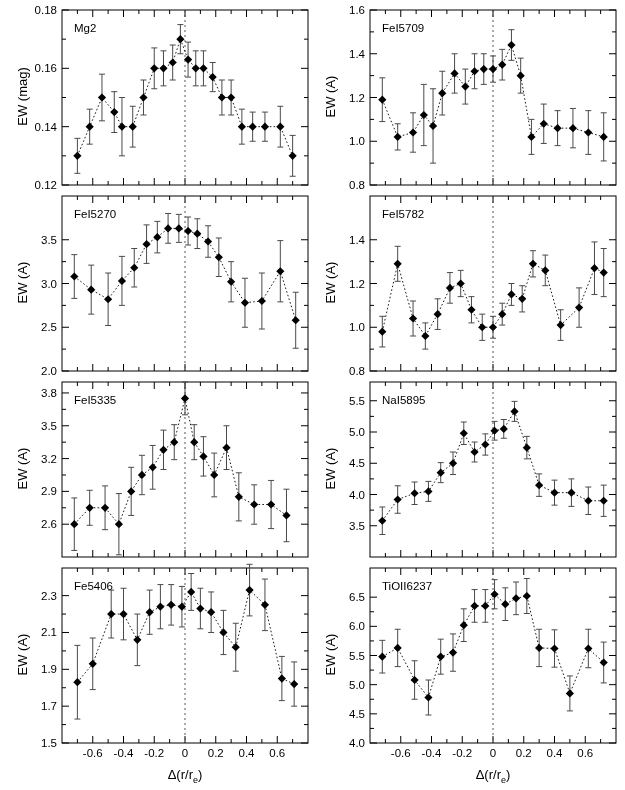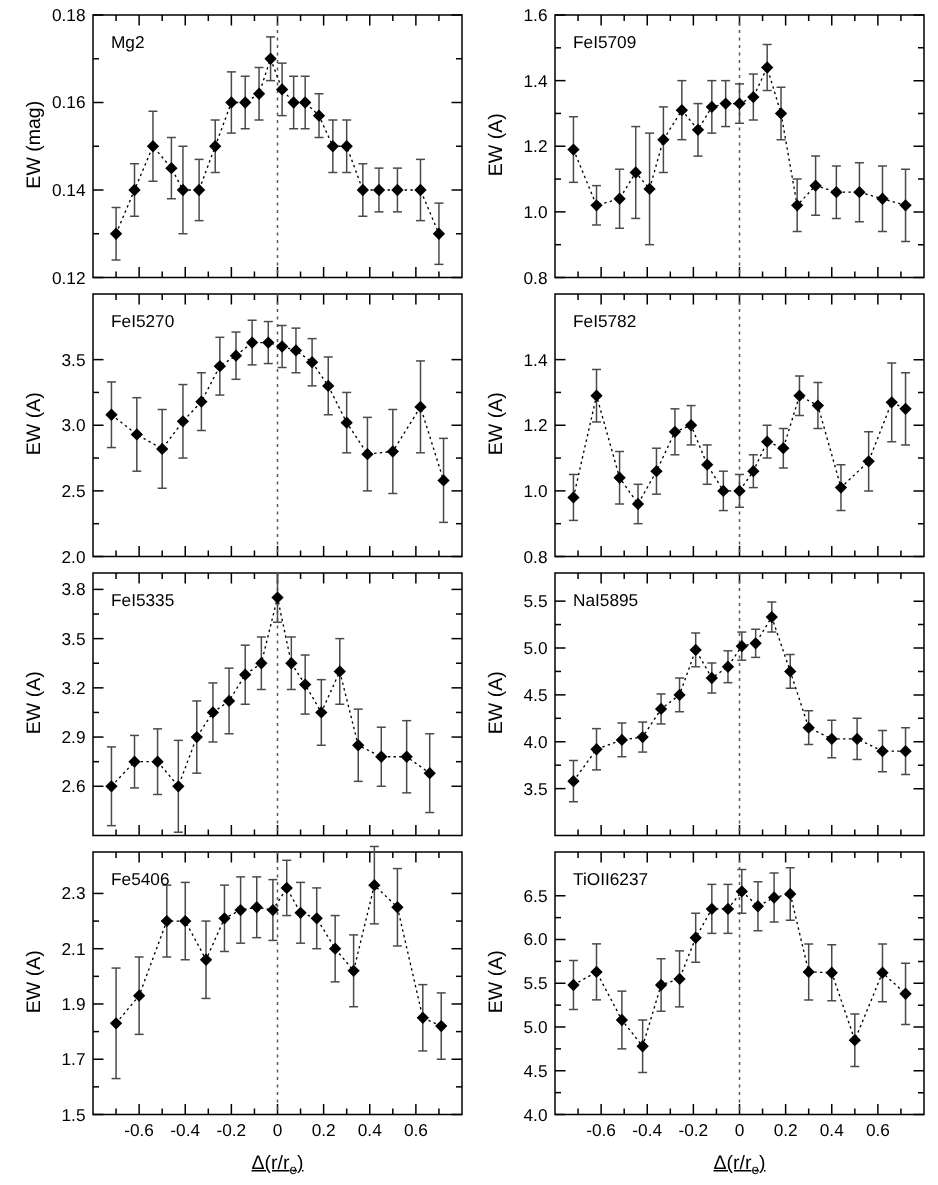--- a/index.html
+++ b/index.html
@@ -4,21 +4,21 @@
 <style>
   html,body{margin:0;padding:0;background:#ffffff;}
   body{width:625px;height:790px;font-family:"Liberation Sans",sans-serif;overflow:hidden;}
   #root{position:relative;width:625px;height:790px;}
   .panel{position:absolute;}
   svg{display:block;}
   .axis-label{position:absolute;font-size:13px;color:#000;}
   .ylabel{transform-origin:center center;white-space:nowrap;}
   .tick-text{font-size:11.5px;fill:#000;font-family:"Liberation Sans",sans-serif;}
   .panel-title{font-size:11.5px;fill:#000;font-family:"Liberation Sans",sans-serif;}
-  .xlabel{position:absolute;font-size:13px;text-decoration:underline;}
+  .xlabel{position:absolute;font-size:13px;}
   .sub{font-size:9px;vertical-align:sub;}
 </style>
 </head>
 <body>
 
 <div id="root">
     <div class="panel" style="left: 0px; top: 0px;">
       <svg width="625" height="790" style="position: absolute; left: 0px; top: 0px; pointer-events: none;">
         <rect x="62" y="10" width="246" height="175" fill="#fff" stroke="#000" stroke-width="1"></rect>
         <line x1="62" y1="185" x2="69" y2="185" stroke="#000" stroke-width="1"></line>

